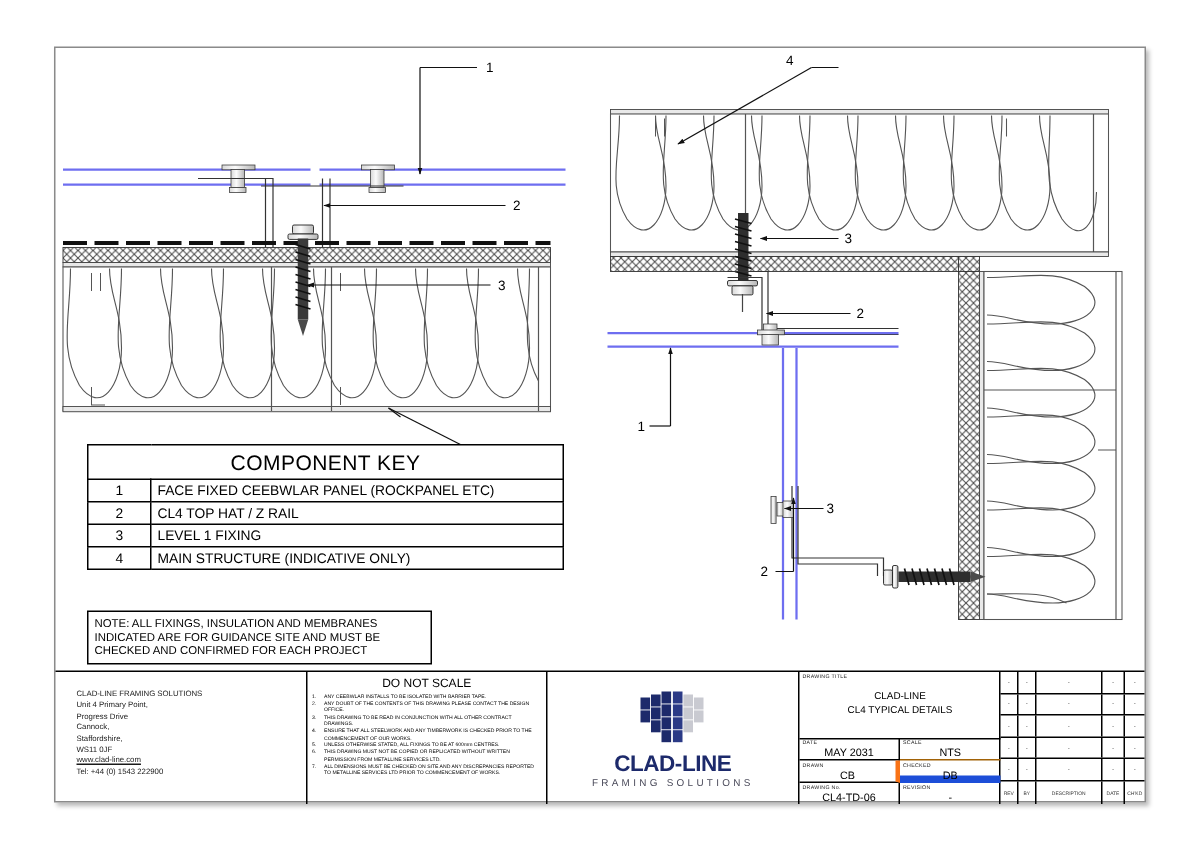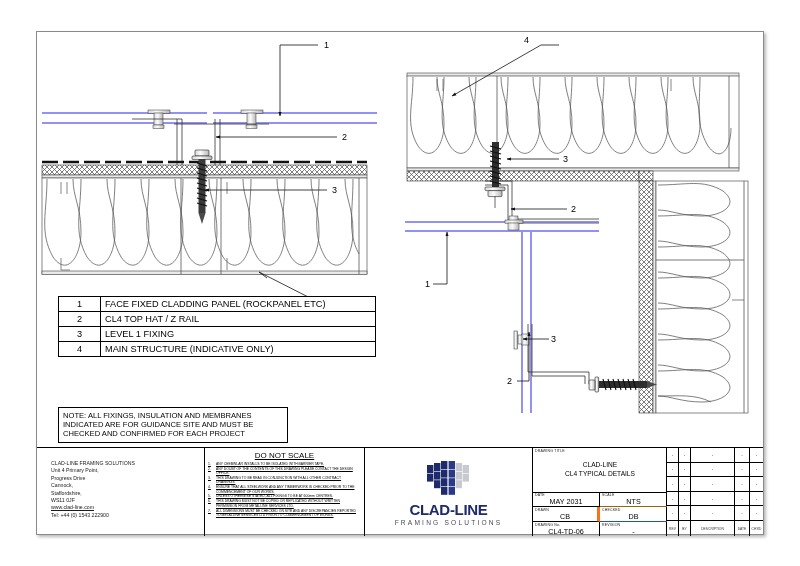--- a/index.html
+++ b/index.html
@@ -28,21 +28,21 @@
   #titleblock{position:absolute;left:0px;top:415px;width:726px;height:88px;
               border-top:1px solid #000;box-sizing:border-box;}
   .lbl{font-size:3.5px;letter-spacing:.2px;color:#222;}
 
   #addr{position:absolute;left:0;top:0;width:168px;height:88px;
         border-right:1px solid #000;padding:12px 0 0 14px;box-sizing:border-box;}
   #addr p{margin:0;font-size:5.2px;line-height:7.4px;color:#1a1a1a;}
   #addr p.link{text-decoration:underline;}
 
   #dns{position:absolute;left:168px;top:0;width:160px;height:88px;
-       border-right:1px solid #000;box-sizing:border-box;text-decoration:underline;}
+       border-right:1px solid #000;box-sizing:border-box;}
   #dnshdr{text-align:center;font-size:8px;padding:3px 0 2px;}
   #dnslist{padding:0 3px 0 3px;}
   .nrow{display:flex;margin-bottom:.6px;}
   .nnum{width:8px;flex:none;font-size:3.4px;line-height:4.3px;}
   .ntxt{font-size:3.4px;line-height:4.3px;}
 
   #logobox{position:absolute;left:328px;top:0;width:168px;height:88px;
            border-right:1px solid #000;box-sizing:border-box;
            display:flex;flex-direction:column;align-items:center;justify-content:center;}
   #logoname{font-size:15px;font-weight:bold;color:#1d2a6b;letter-spacing:-.3px;
@@ -315,23 +315,26 @@
         <text x="172" y="180">2</text>
         <text x="26" y="255">1</text>
         <text x="152" y="310">3</text>
         <text x="108" y="352">2</text>
       </g>
     </g>
   </svg>
 
   <table id="keytable">
     <tbody>
+        <tr>
+      <td colspan="2" class="hdr">COMPONENT KEY</td>
+    </tr>
     <tr>
       <td class="num">1</td>
-      <td>FACE FIXED CLADDING PANEL (ROCKPANEL ETC)</td>
+      <td>FACE FIXED CEEBWLAR PANEL (ROCKPANEL ETC)</td>
     </tr>
     <tr>
       <td class="num">2</td>
       <td>CL4 TOP HAT / Z RAIL</td>
     </tr>
     <tr>
       <td class="num">3</td>
       <td>LEVEL 1 FIXING</td>
     </tr>
     <tr>
@@ -438,21 +441,21 @@
       </div>
       <div class="half" style="left:67px;top:44px;border-bottom:1px solid #a16207;">
         <span class="lbl">SCALE</span>
         <span class="val">NTS</span>
       </div>
 
       <div class="half" style="left:0;top:59px;border-right:3px solid #f97316;border-bottom:1px solid #000;">
         <span class="lbl">DRAWN</span>
         <span class="val">CB</span>
       </div>
-      <div class="half" style="left:67px;top:59px;border-bottom:1px solid #1d4ed8;">
+      <div class="half" style="left:67px;top:59px;border-bottom:5px solid #1d4ed8;">
         <span class="lbl">CHECKED</span>
         <span class="val">DB</span>
       </div>
 
       <div class="half" style="left:0;top:74px;height:14px;border-right:1px solid #000;">
         <span class="lbl">DRAWING No.</span>
         <span class="val">CL4-TD-06</span>
       </div>
       <div class="half" style="left:67px;top:74px;height:14px;">
         <span class="lbl">REVISION</span>

